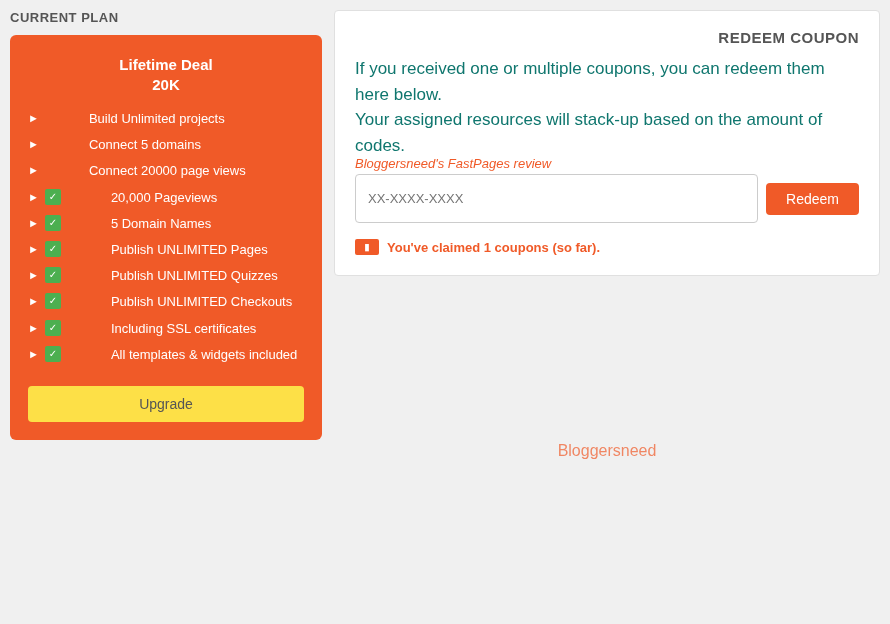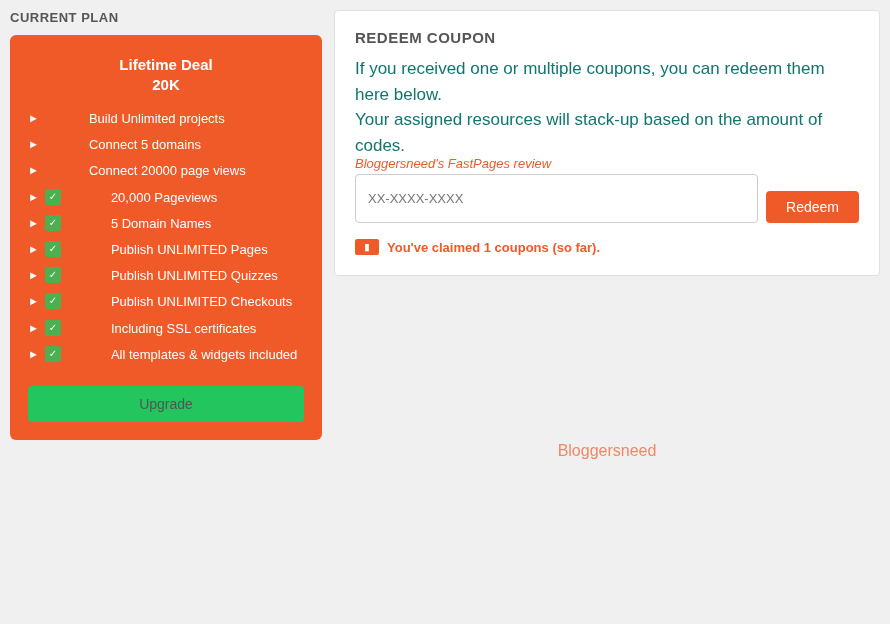--- a/index.html
+++ b/index.html
@@ -80,21 +80,21 @@
       flex-shrink: 0;
     }
 
     .plan-feature .feature-text {
       flex: 1;
       margin-left: 44px;
     }
 
     .upgrade-btn {
       margin-top: 14px;
-      background: #22c55e;
+      background: #fde047;
       color: #555;
       border: none;
       border-radius: 4px;
       padding: 10px 16px;
       width: 100%;
       font-size: 14px;
       cursor: pointer;
       font-weight: normal;
     }
 
@@ -113,33 +113,34 @@
       padding: 18px 20px 20px 20px;
     }
 
     .redeem-title {
       font-size: 15px;
       font-weight: bold;
       color: #555;
       letter-spacing: 0.5px;
       text-transform: uppercase;
       margin-bottom: 10px;
+      text-align: right;
     }
 
     .redeem-description {
       font-size: 17px;
       color: #0f766e;
       line-height: 1.5;
       margin-bottom: 16px;
     }
 
     .coupon-row {
       display: flex;
       gap: 8px;
-      align-items: flex-end;
+      align-items: center;
       position: relative;
       border-radius: 8px;
     }
 
     .coupon-input-wrapper {
       flex: 1;
       position: relative;
     }
 
     .coupon-input-label {

